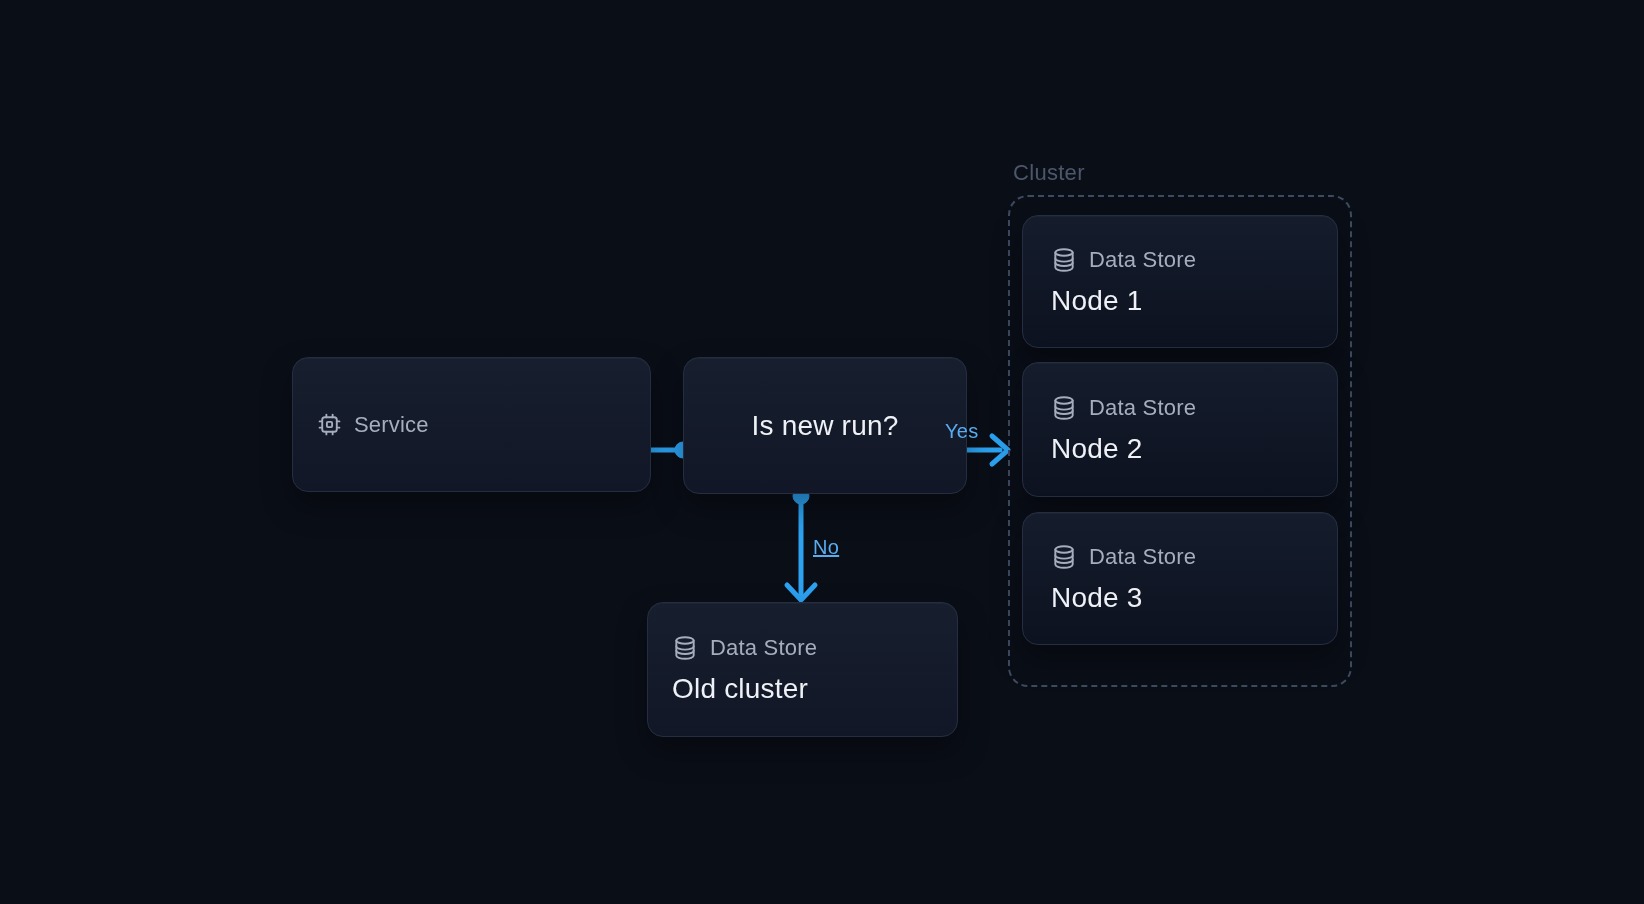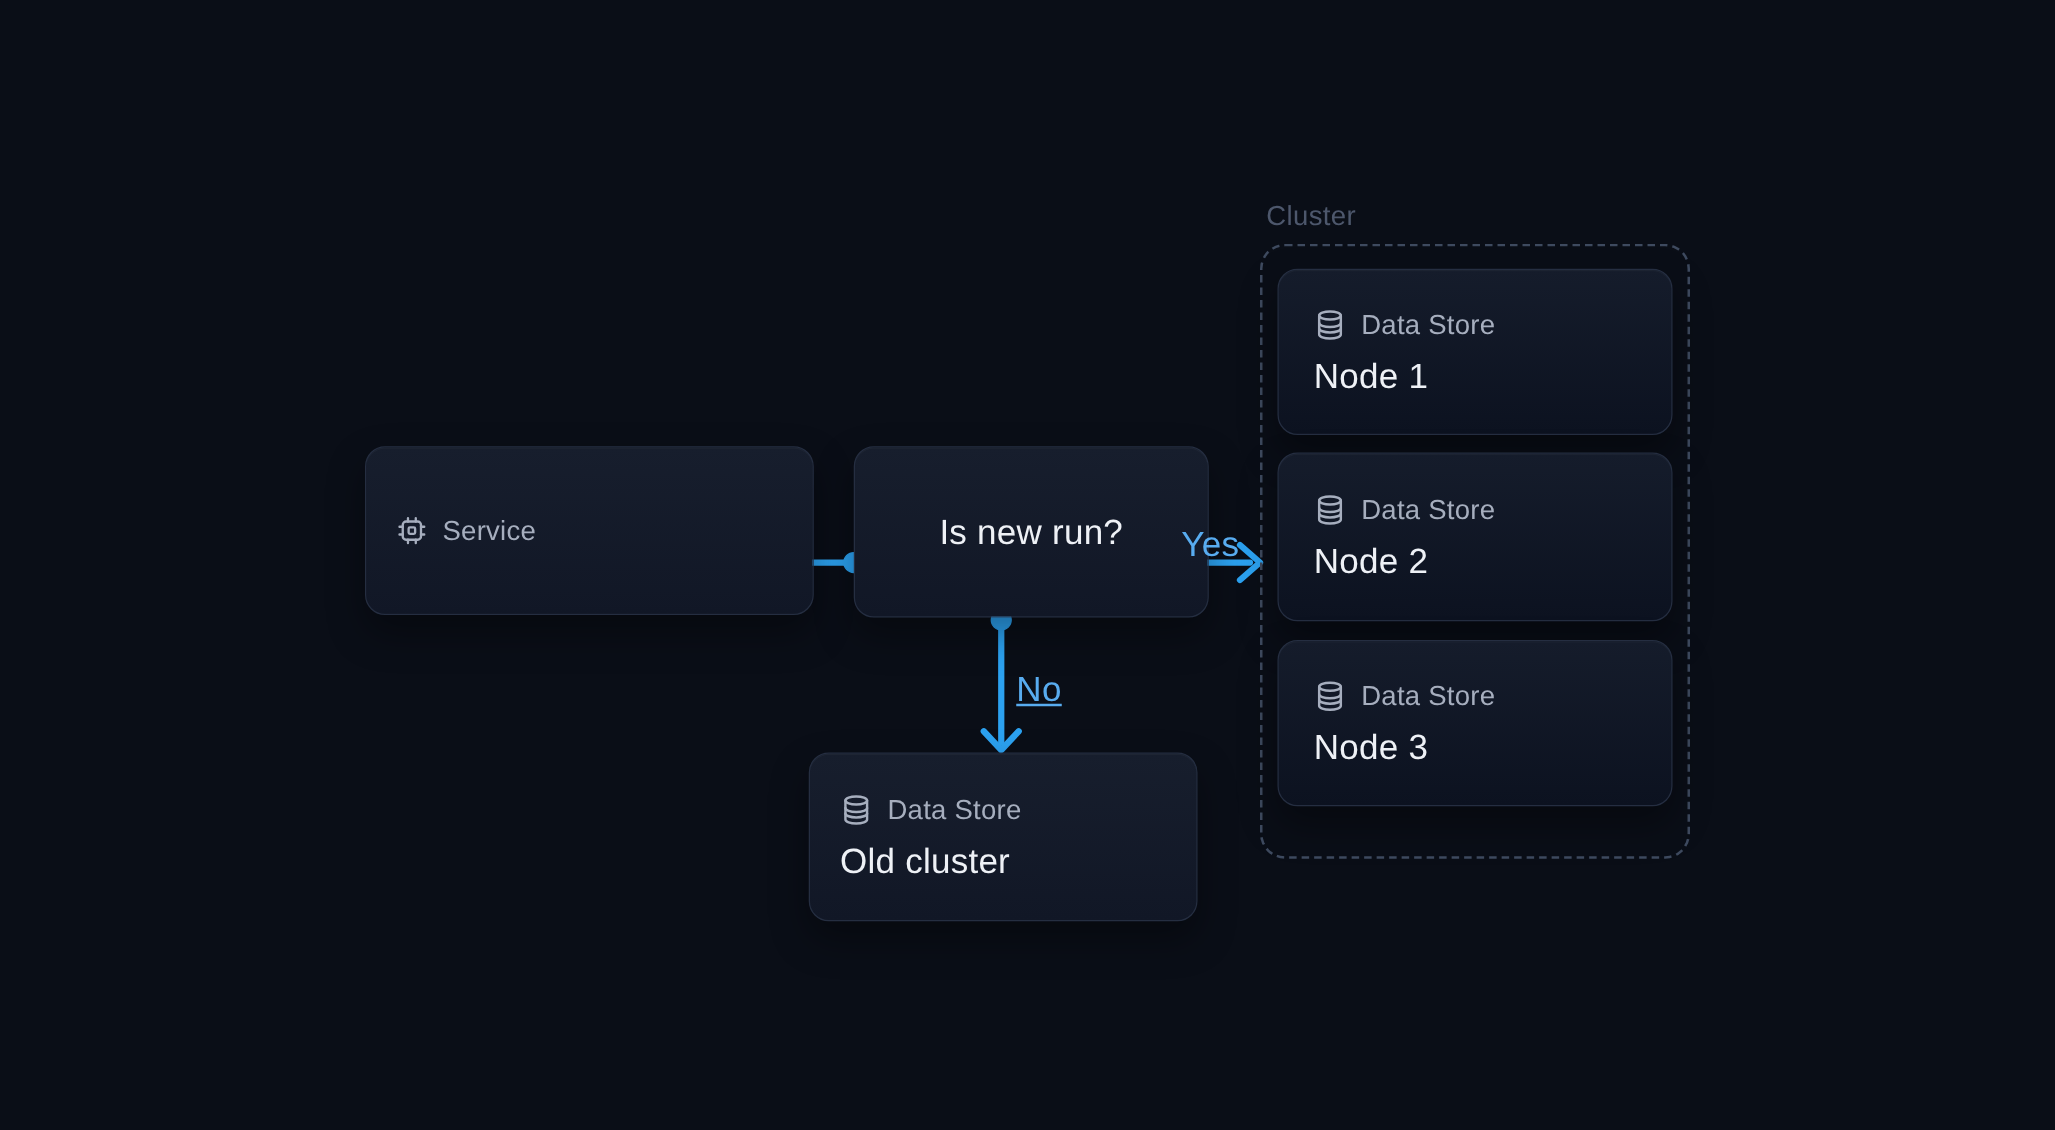--- a/index.html
+++ b/index.html
@@ -79,21 +79,21 @@
     font-size: 22px; color: var(--cluster-label); letter-spacing: 0.3px;
   }
 
   #node1-card { left:1022px; top:215px; width:316px; height:133px; }
   #node2-card { left:1022px; top:362px; width:316px; height:135px; }
   #node3-card { left:1022px; top:512px; width:316px; height:133px; }
 
   .edge-label {
     position: absolute;
     color: var(--edge-label);
-    font-size: 28px;
+    font-size: 20px;
     letter-spacing: 0.3px;
   }
   #yes-label { left:945px; top:420px; }
   #no-label  { left:813px; top:536px;text-decoration:underline; }
 </style>
 </head>
 <body>
 
 <div class="canvas">
 

